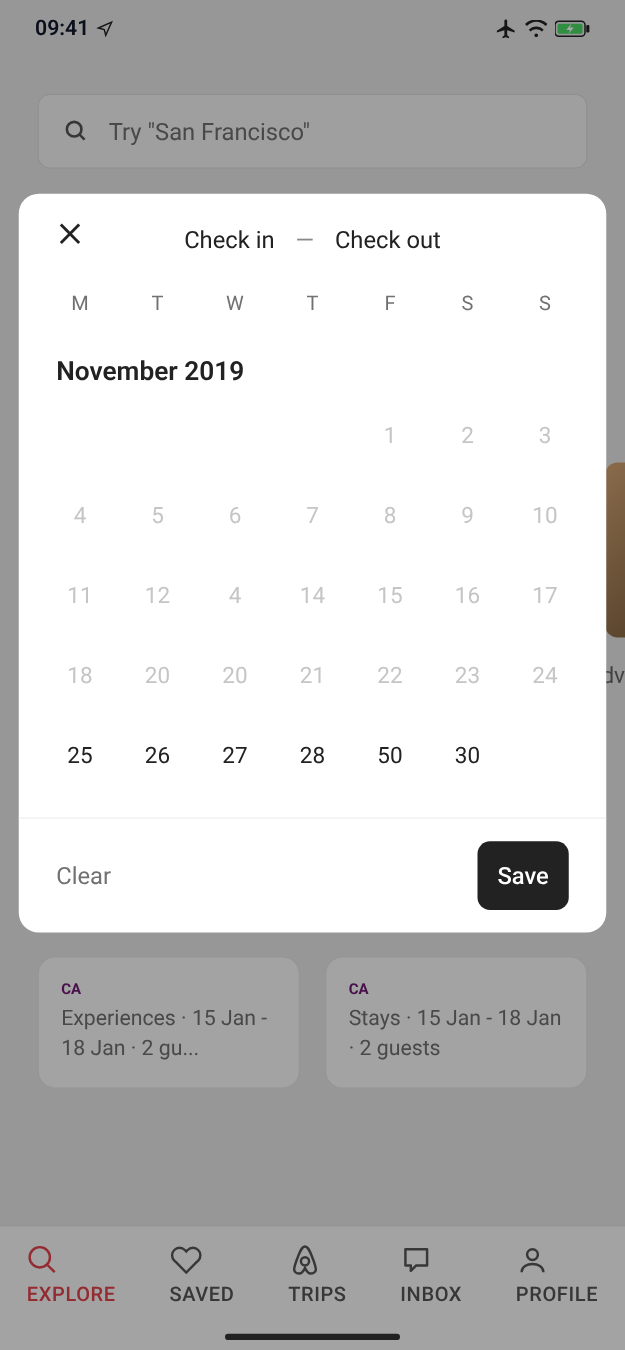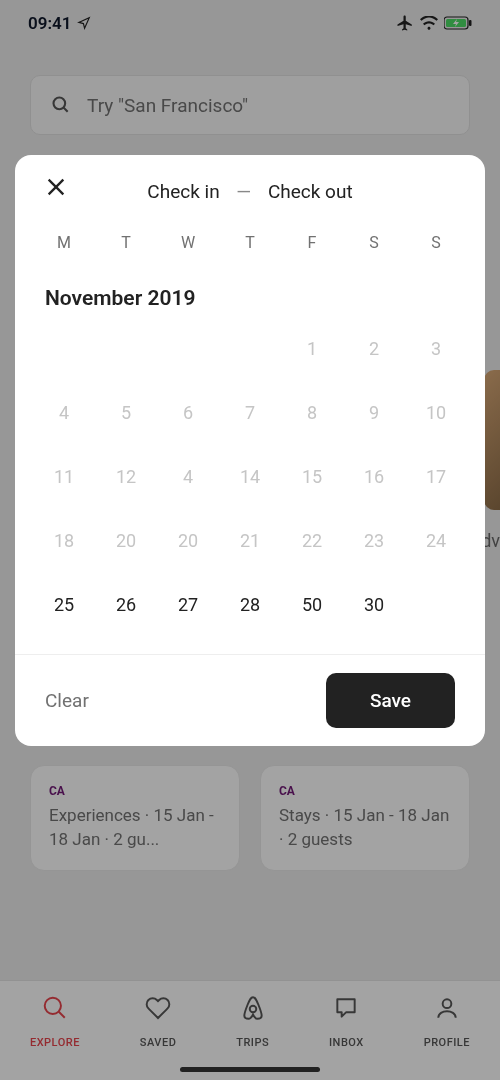--- a/index.html
+++ b/index.html
@@ -107,24 +107,23 @@
       background: #fafafa;
       border-top: 1px solid #e0e0e0;
       display: flex;
       justify-content: space-around;
       align-items: flex-start;
       padding-top: 14px;
     }
     .nav-item {
       display: flex;
       flex-direction: column;
-      align-items: center;
-      gap: 15px;
+      gap: 5px;
       color: #555;
-      font-size: 11px;
+      font-size: 16px;
       letter-spacing: 0.5px;
       font-weight: 500;
     }
     .nav-item.active {
       color: #e4424b;
     }
     .home-indicator {
       position: absolute;
       bottom: 8px;
       left: 50%;
@@ -237,21 +236,21 @@
       background: none;
       border: none;
     }
     .save-btn {
       background: #222;
       color: #fff;
       border: none;
       border-radius: 10px;
       font-size: 19px;
       font-weight: 500;
-      padding: 16px 44px;
+      padding: 16px 16px;
     }
     
     
     .peek-image {
       position: absolute;
       top: 370px;
       right: -2px;
       width: 18px;
       height: 140px;
       background: linear-gradient(135deg, #d4a574, #8b6b47);

